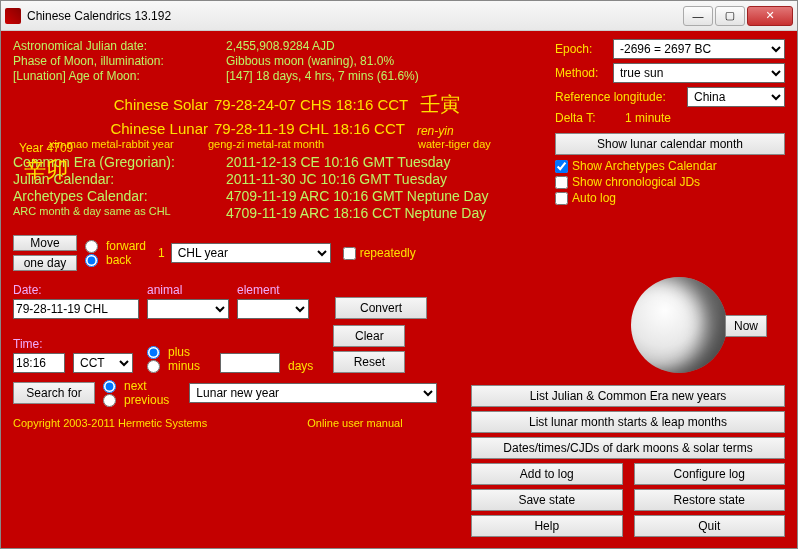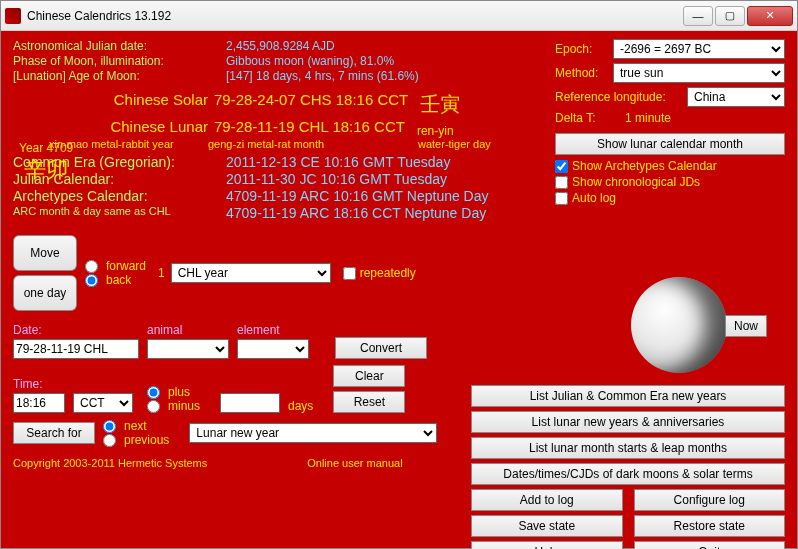--- a/index.html
+++ b/index.html
@@ -8,27 +8,27 @@
 .titlebar { height: 30px; background: linear-gradient(#f8f8f8,#e8e8e8); border-bottom: 1px solid #ccc; display: flex; align-items: center; padding: 0 4px; font-size: 12px; }
 .titlebar .icon { width: 16px; height: 16px; margin-right: 6px; background: linear-gradient(45deg,#c00,#800); border-radius: 2px; display:inline-block;}
 .titlebar .spacer { flex: 1; }
 .winbtn { width: 30px; height: 20px; margin-left: 2px; border: 1px solid #aaa; background: linear-gradient(#fdfdfd,#e4e4e4); border-radius: 3px; font-size: 11px; display:flex;align-items:center;justify-content:center; cursor:pointer;}
 .winbtn.close { background: linear-gradient(#e27777,#c83030); color:#fff; width: 46px; border-color:#a02020;}
 .content { flex: 1; background: #c40000; color: #ffe000; font-size: 12px; position: relative; padding: 8px 12px; }
 .right-panel { position: absolute; top: 8px; right: 12px; width: 230px; }
 .rp-row { display: flex; align-items: center; margin-bottom: 4px; font-size: 12px; }
 select, input[type=text] { font-size: 12px; background:#fff; border:1px solid #666; height: 20px; padding: 0 2px;}
 .btn { background: linear-gradient(#f6f6f6,#e2e2e2); border: 1px solid #888; font-size: 12px; height: 22px; padding: 0 8px; cursor:pointer; color:#000;}
-.btn.small { height: 36px; border-radius: 6px; }
+.btn.small { height: 16px; }
 .topleft { width: 540px; }
 .info-line { display:flex; margin-bottom:1px;}
 .info-line .k { width: 195px; margin-right: 18px; color:#bef264;}
-.info-line .v { color:#7dd3fc;}
+.info-line .v { color:#bef264;}
 .chinese-block { margin-top:8px;}
-.chinese-row { display:flex; margin-bottom:0px;}
+.chinese-row { display:flex; align-items:center; margin-bottom:0px;}
 .chinese-row .k { width: 195px; text-align:right; margin-right:6px; font-size:15px;}
 .chinese-row .v { font-size:15px;}
 .hanzi { font-size: 20px; color:#ffe000; margin-left: 12px;}
 .sub-row { display:flex; font-size:11px; color:#ffe000;}
 .sub-row .a{width:195px; text-align:left; padding-left:36px;} .sub-row .b{width:210px;} .sub-row .c{width:120px;}
 .year-stack{position:absolute;left:18px;top:110px;text-align:center;font-size:12px;}
 .year-stack .hz{font-size:22px;color:#ffe000;}
 .greg-block { margin-top: 4px;}
 .greg-block .info-line .k{font-size:14px;}
 .greg-block .info-line .v{font-size:14px;}
@@ -82,21 +82,21 @@
 
    <div class="chinese-block">
     <div class="chinese-row">
      <div class="k">Chinese Solar</div>
      <div class="v">79-28-24-07 CHS 18:16 CCT</div>
      <div class="hanzi">壬寅</div>
     </div>
     <div class="chinese-row">
      <div class="k">Chinese Lunar</div>
      <div class="v">79-28-11-19 CHL 18:16 CCT</div>
-     <div class="hanzi" style="font-size:12px;margin-top:6px;">ren-yin</div>
+     <div class="hanzi" style="font-size:12px;margin-top:6px;font-style:italic;">ren-yin</div>
     </div>
     <div class="sub-row">
      <div class="a">xin-mao metal-rabbit year</div>
      <div class="b">geng-zi metal-rat month</div>
      <div class="c">water-tiger day</div>
     </div>
    </div>
 
    <div class="year-stack">
      <div>Year 4709</div>
@@ -239,21 +239,20 @@
           <input type="checkbox" style="">
           <span>Auto log</span>
         </label>
   </div>
 
   <div class="moon"></div>
   <button class="btn now-btn">Now</button>
 
   <div class="list-btns">
    <button class="btn">List Julian &amp; Common Era new years</button>
-   <button class="btn">List lunar new years &amp; anniversaries</button>
    <button class="btn">List lunar month starts &amp; leap months</button>
    <button class="btn">Dates/times/CJDs of dark moons &amp; solar terms</button>
    <div class="pair-row">
           <button class="btn">Add to log</button>
           <button class="btn">Configure log</button>
         </div>
    <div class="pair-row">
           <button class="btn">Save state</button>
           <button class="btn">Restore state</button>
         </div>

